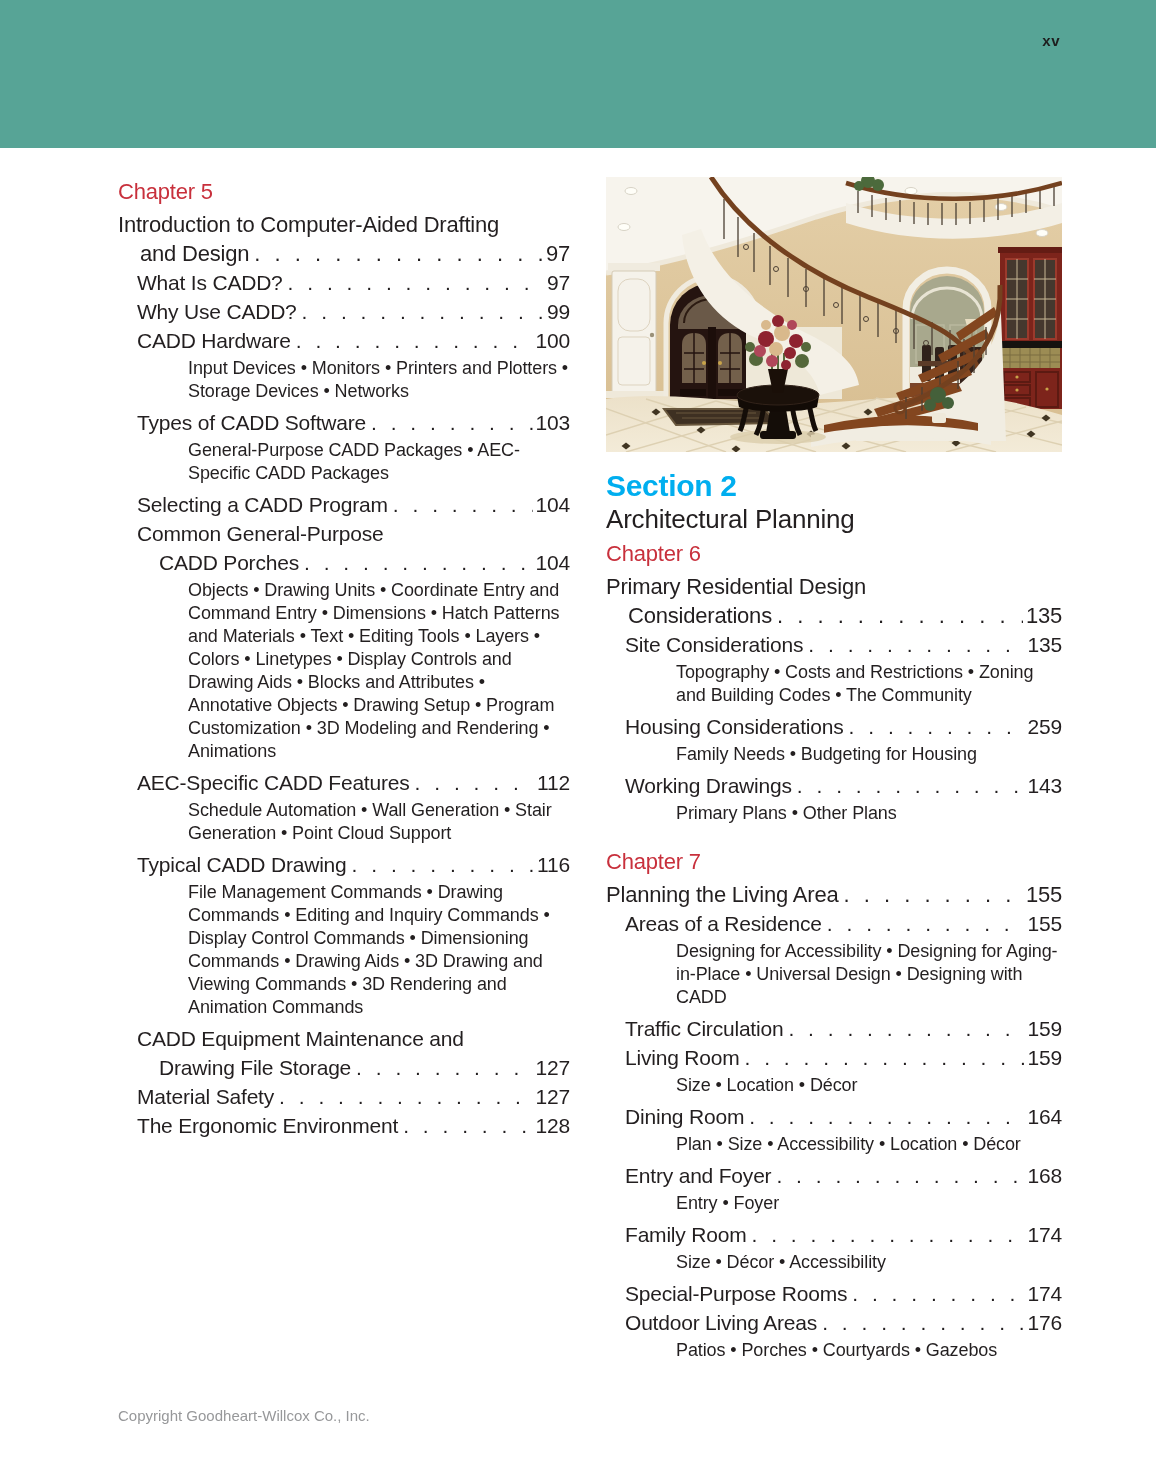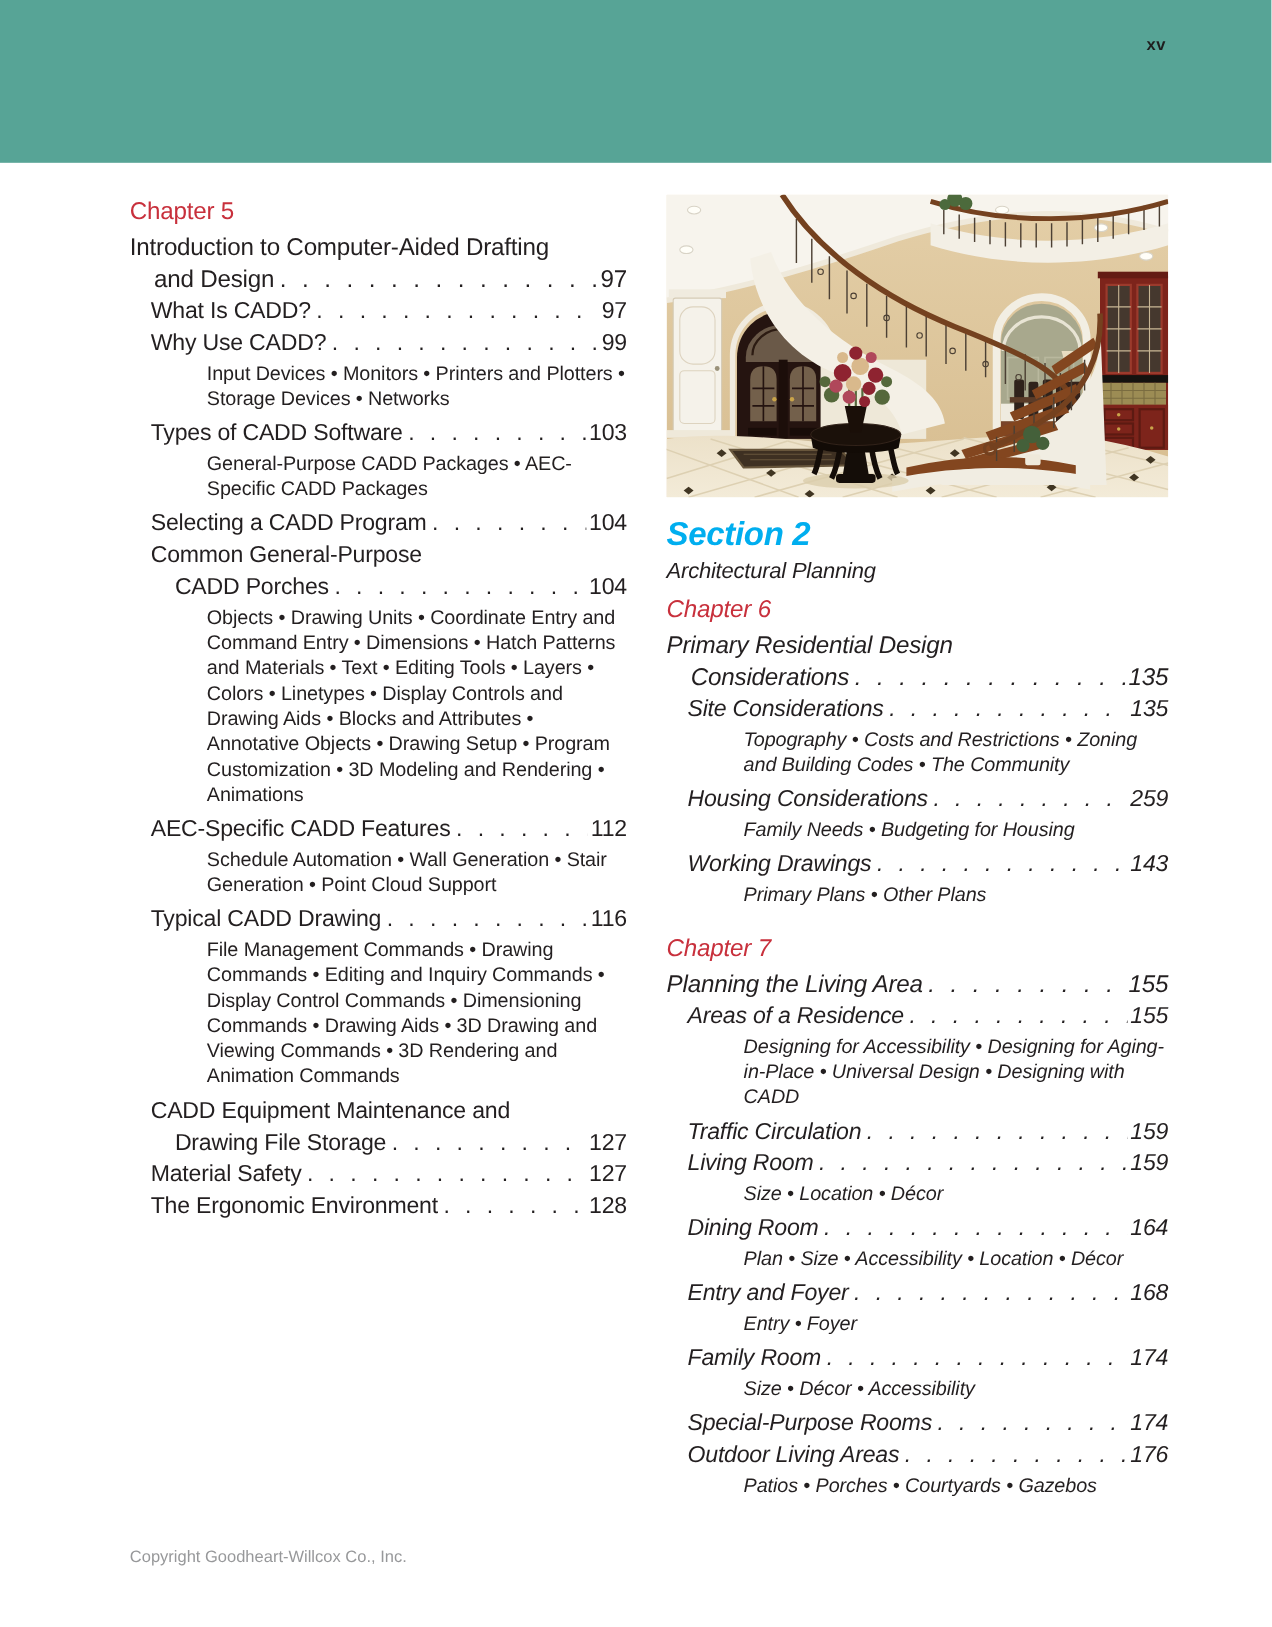--- a/index.html
+++ b/index.html
@@ -4,36 +4,36 @@
 <style>
   html,body{margin:0;padding:0;}
   body{
     width:1156px;height:1479px;position:relative;background:#ffffff;
     font-family:"Liberation Sans",sans-serif;color:#231f20;overflow:hidden;
   }
   .header-band{position:absolute;top:0;left:0;width:1156px;height:148px;background:#57a496;}
   .folio{position:absolute;top:32px;right:96px;font-size:15px;font-weight:bold;color:#1e1e1e;letter-spacing:.5px;}
   .content{position:absolute;top:177px;left:118px;width:944px;display:flex;gap:36px;}
   .col-left{width:452px;}
-  .col-right{width:456px;font-style:italic;}
+  .col-right{width:456px;}
   .chapter-label{font-size:22px;color:#c8303c;line-height:30px;margin-bottom:3px;letter-spacing:-0.2px;}
   .toc-entry{font-size:21px;line-height:29px;letter-spacing:-0.2px;}
   .toc-entry.lv0{font-size:22px;}
   .toc-entry.lv1{padding-left:19px;}
   .toc-line{display:flex;align-items:baseline;}
   .toc-line .t{white-space:pre;}
   .toc-line.cont{padding-left:22px;}
   .dots{flex:1 1 auto;overflow:hidden;white-space:nowrap;margin:0 3px 0 5px;min-width:16px;}
   .dots::before{content:". . . . . . . . . . . . . . . . . . . . . . . . . . . . . . . . . . . . . . . . . . . . . . . . . . . . . . . . . . . .";letter-spacing:4px;}
   .pg{white-space:nowrap;}
   .toc-sub{font-size:18px;line-height:23px;padding-left:70px;margin:2px 0 5px;letter-spacing:-0.1px;}
   .photo-frame{width:456px;height:275px;margin-bottom:16px;}
   .photo-frame svg{display:block;}
   .section-label{font-size:30px;font-weight:bold;color:#00aeef;line-height:35px;letter-spacing:-0.3px;}
-  .section-title{font-size:20px;line-height:33px;margin-bottom:3px;letter-spacing:-0.2px;}
+  .section-title{font-size:26px;line-height:33px;margin-bottom:3px;letter-spacing:-0.2px;}
   #right-chapters > .chapter-label{margin-top:22px;}
   #right-chapters > .chapter-label:first-child{margin-top:2px;}
   .copyright{position:absolute;left:118px;top:1407px;font-size:15px;color:#97989a;}
 </style>
 </head>
 <body>
 
 <div class="header-band"></div>
 <div class="folio">xv</div>
 
@@ -57,20 +57,27 @@
             <span class="t">What Is CADD?</span>
             <span class="dots"></span>
             <span class="pg">97</span>
           </div>
         </div>
         <div class="toc-entry lv1">
           <div class="toc-line">
             <span class="t">Why Use CADD?</span>
             <span class="dots"></span>
             <span class="pg">99</span>
+          </div>
+        </div>
+        <div class="toc-entry lv1">
+          <div class="toc-line">
+            <span class="t">CADD Hardware</span>
+            <span class="dots"></span>
+            <span class="pg">100</span>
           </div>
         </div>
         <div class="toc-sub">Input Devices • Monitors • Printers and Plotters • Storage Devices • Networks</div>
         <div class="toc-entry lv1">
           <div class="toc-line">
             <span class="t">Types of CADD Software</span>
             <span class="dots"></span>
             <span class="pg">103</span>
           </div>
         </div>

